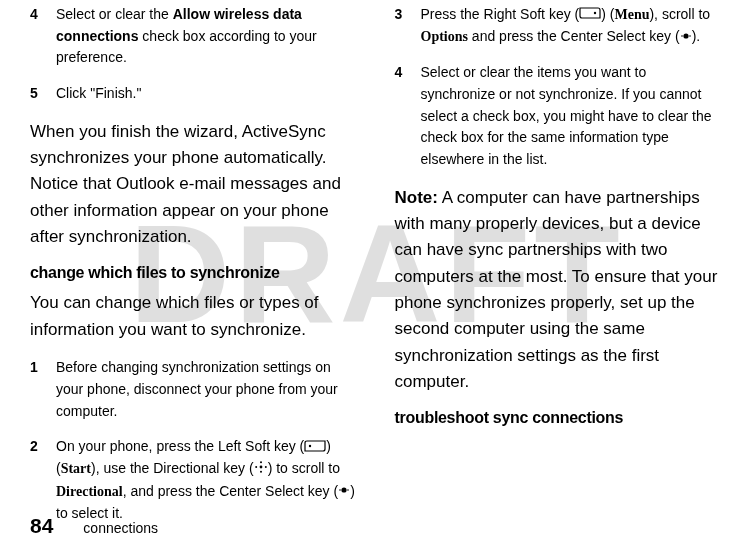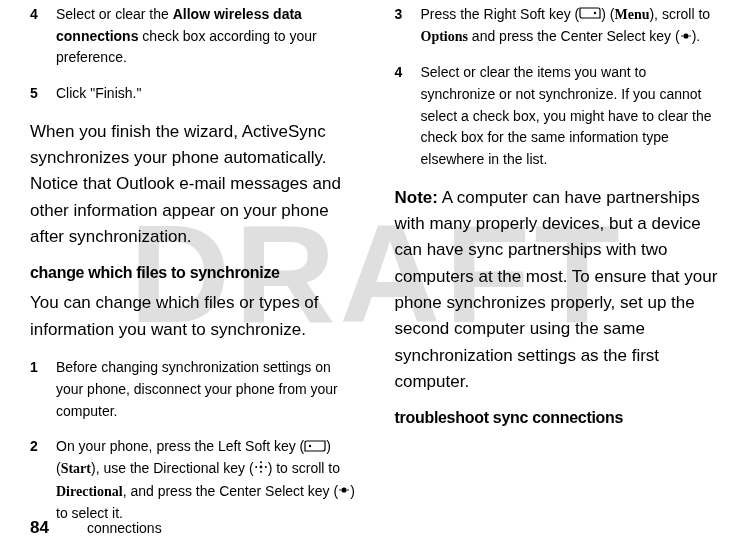--- a/index.html
+++ b/index.html
@@ -92,22 +92,22 @@
       position: absolute;
       bottom: 10px;
       left: 30px;
       display: flex;
       align-items: baseline;
       font-size: 14px;
       z-index: 1;
     }
     .footer .pagenum {
       font-weight: bold;
-      font-size: 17px;
-      margin-right: 38px;
+      font-size: 21px;
+      margin-right: 30px;
     }
   </style>
 </head>
 <body>
 
 <div class="watermark">DRAFT</div>
 
 <div class="page">
 
   <div class="column">

